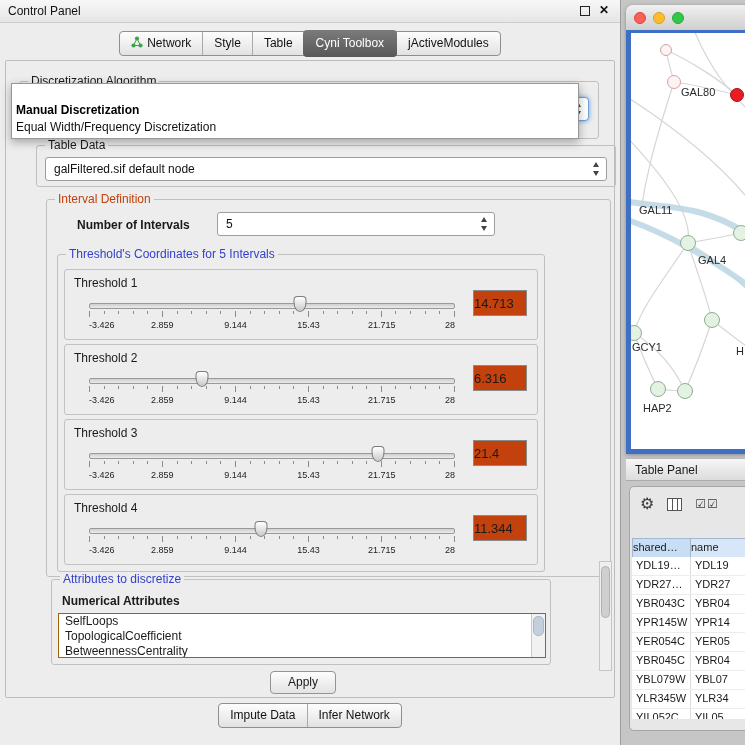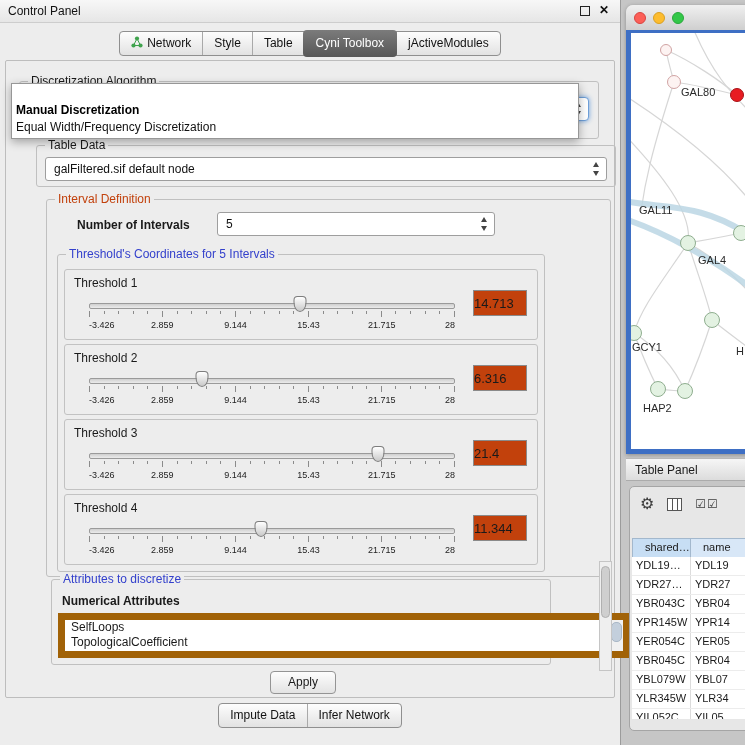--- a/index.html
+++ b/index.html
@@ -69,22 +69,22 @@
   .scale span.s0{transform:none}
   .scale span.s5{transform:translateX(-100%)}
   .thumb{position:absolute;top:0;width:13px;height:16px;transform:translateX(-50%);
          background:linear-gradient(#ffffff,#c9c9c9);border:1px solid #7d7d7d;
          border-radius:5px 5px 8px 8px/5px 5px 12px 12px;box-sizing:border-box;z-index:3}
   .val{position:absolute;right:10px;top:20px;width:54px;height:26px;background:#c2410c;border:1px solid #8a8a8a;
        font-size:13px;text-align:left;line-height:25px;padding-right:5px;box-sizing:border-box}
 
   
   .attr-sub{position:absolute;left:10px;top:14px;font-size:12px;font-weight:bold}
-  .attr-list{position:absolute;left:6px;top:33px;width:572px;height:45px;background:#fff;
-             border:7px solid #a16207;overflow:hidden;box-sizing:border-box}
+  .attr-list{position:absolute;left:6px;top:33px;width:488px;height:45px;background:#fff;
+             border:1px solid #a16207;overflow:hidden;box-sizing:border-box}
   .attr-list .li{height:15px;line-height:15px;padding-left:6px;font-size:12px;white-space:nowrap}
   .lsb{position:absolute;right:0;top:0;bottom:0;width:13px;background:#f1f1f1;border-left:1px solid #c9c9c9}
   .lsb .th{position:absolute;left:1px;right:1px;top:2px;height:20px;border-radius:5px;
            background:#c3cfdc;border:1px solid #a9b7c6;box-sizing:border-box}
   .vsb{position:absolute;right:2px;top:500px;width:13px;height:110px;background:#efefef;
        border:1px solid #c5c5c5;box-sizing:border-box}
   .vsb .th{position:absolute;left:1px;right:1px;top:4px;height:52px;border-radius:5px;
            background:#cfcfcf;border:1px solid #b0b0b0;box-sizing:border-box}
 
   .btn{position:absolute;height:23px;background:linear-gradient(#fdfdfd,#e3e3e3);border:1px solid #949494;
@@ -113,21 +113,21 @@
                       background:linear-gradient(#f6f6f6,#dcdcdc);border-top:1px solid #b8b8b8;
                       border-bottom:1px solid #ababab;box-sizing:border-box}
   #table-panel-header .t{position:absolute;left:9px;top:4px;font-size:12px;color:#1c1c1c}
   #table-window{position:absolute;left:629px;top:486px;width:121px;height:245px;background:#e7e7e7;
                 border:1px solid #a5a5a5;border-radius:5px 0 0 5px;box-sizing:border-box;overflow:hidden}
   .ttoolbar{position:absolute;left:10px;top:4px;right:0;height:26px;display:flex;align-items:center;gap:13px}
   .gear{font-size:16px;color:#3c3c3c;line-height:20px}
   .chks{font-size:12px;color:#3c3c3c;letter-spacing:1px}
   .thead{position:absolute;left:2px;top:51px;right:0;height:19px;display:flex}
   .hc{box-sizing:border-box;height:35px;border:1px solid #a3b8cd;font-size:11px;line-height:17px;
-      padding-left:12px;overflow:hidden;white-space:nowrap}
+      padding-left:0;overflow:hidden;white-space:nowrap}
   .hc.c0{width:71px;background:#c7def4}
   .hc.c1{width:70px;background:#d8e7f7;border-left:none}
   .trows{position:absolute;left:2px;top:70px;right:0;bottom:11px;overflow:hidden;background:#fff}
   .tr{display:flex;height:18px;background:#fff;border-bottom:1px solid #ececec}
   .td{box-sizing:border-box;padding:2px 0 0 4px;font-size:11px;white-space:nowrap;overflow:hidden;border-right:1px solid #dcdcdc}
   .td.c0{width:71px}
   .td.c1{width:70px}
 </style>
 </head>
 <body>

